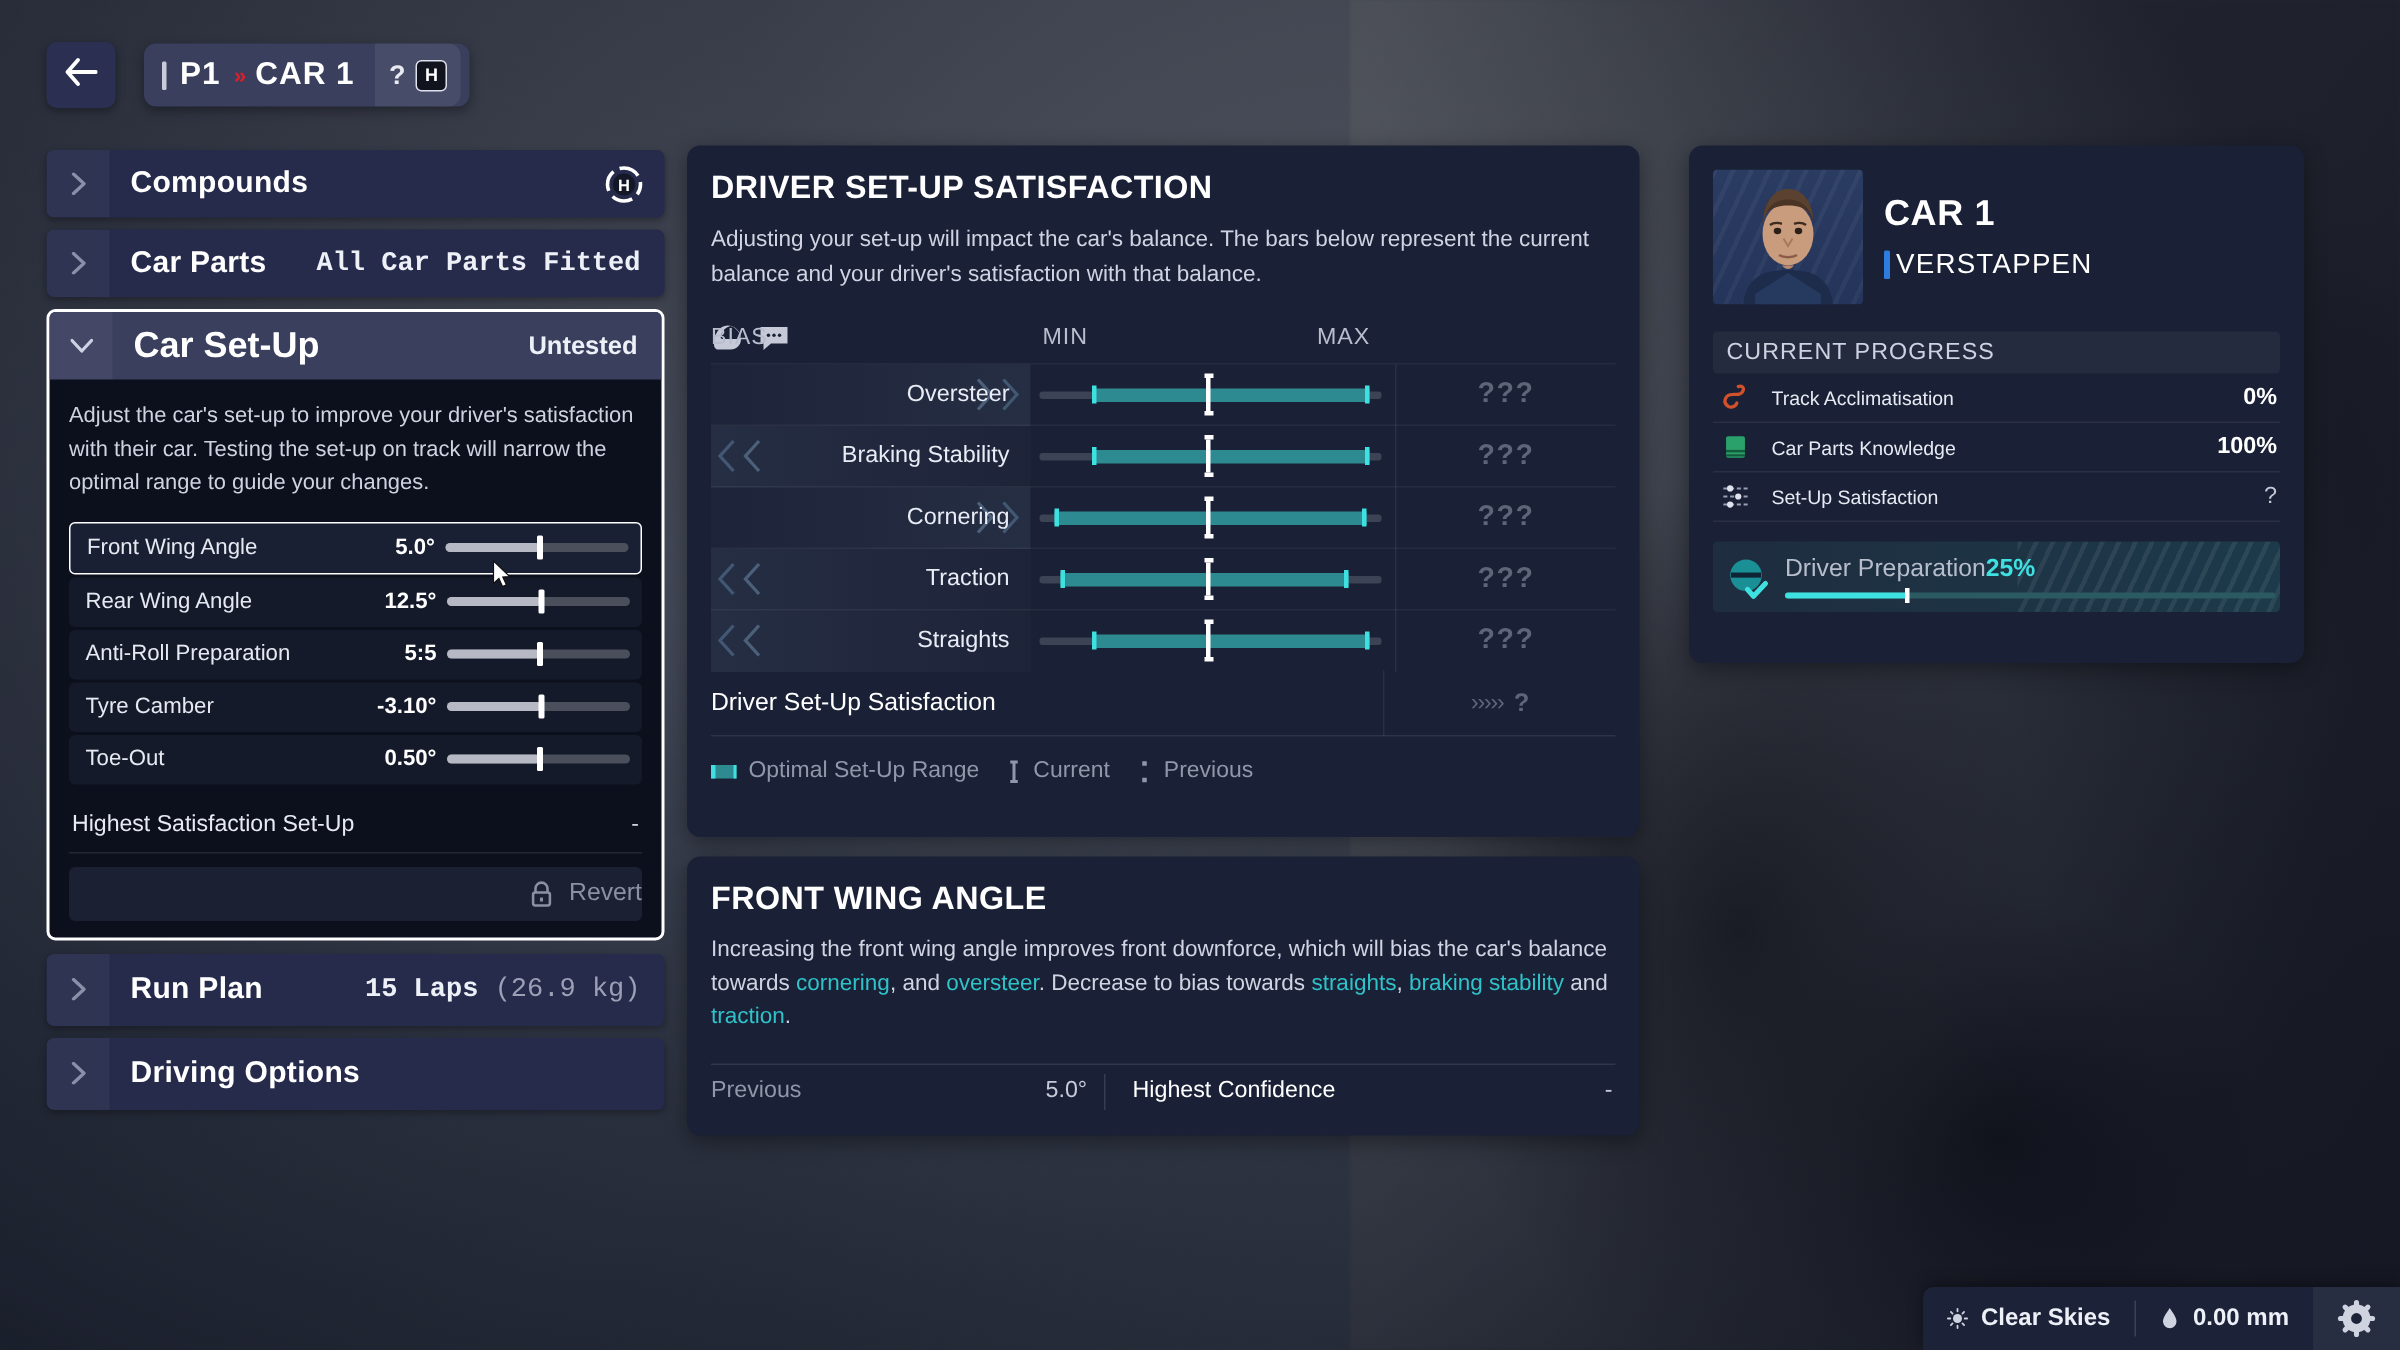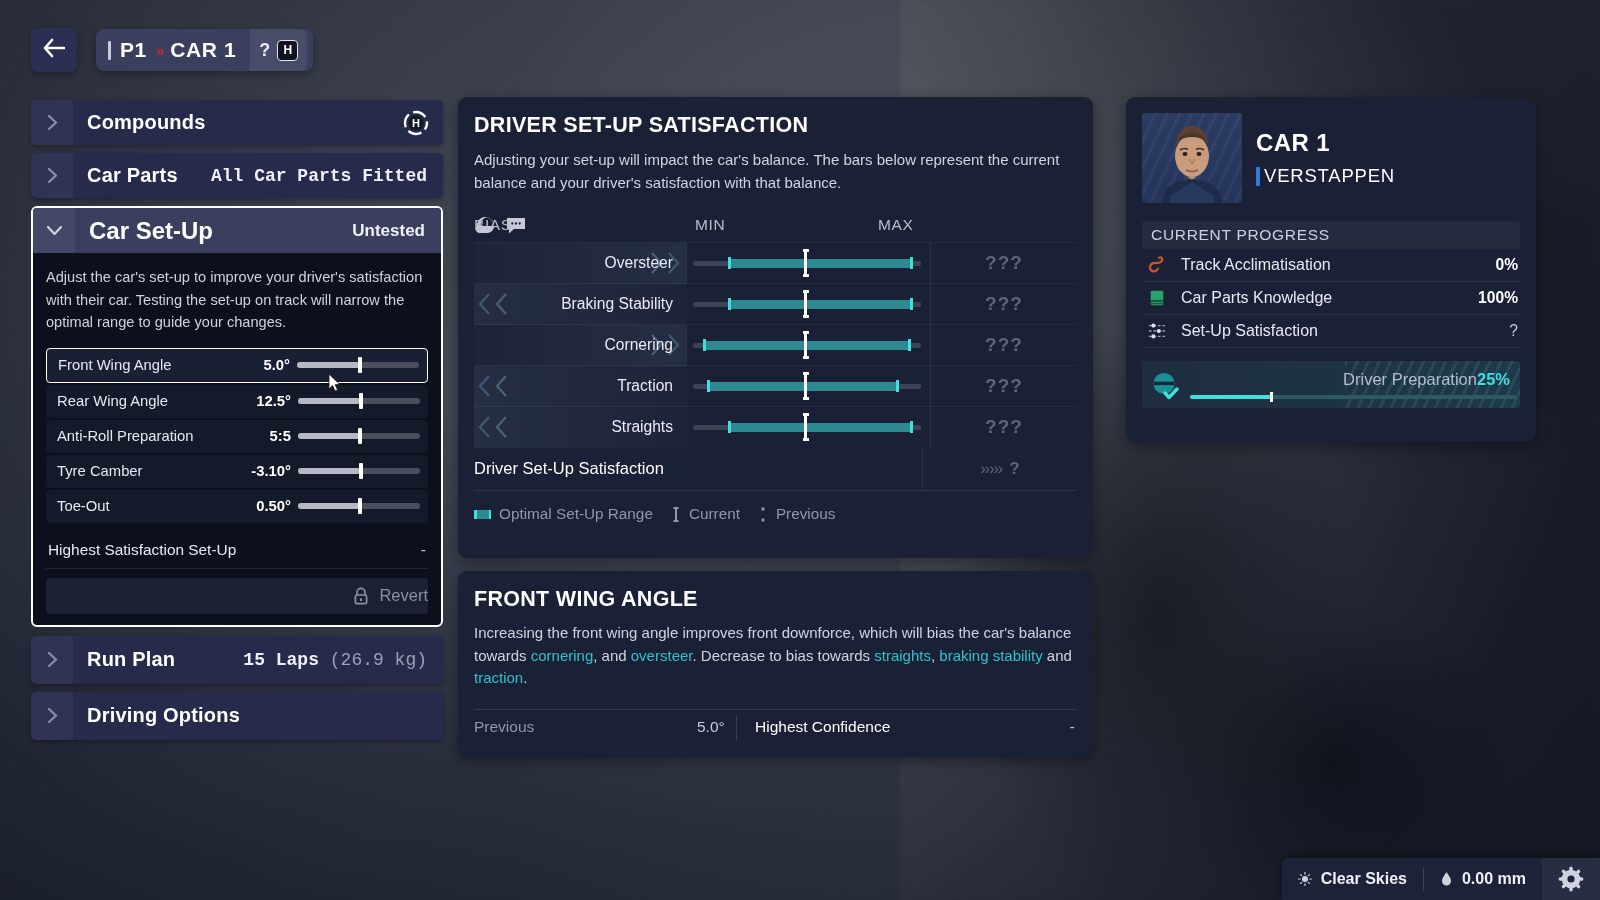--- a/index.html
+++ b/index.html
@@ -276,37 +276,37 @@
   .prog-title {
     margin-top: 18px; height: 28px; background: rgba(255,255,255,0.05); border-radius: 3px;
     display: flex; align-items: center; padding-left: 9px;
     color: #cdd2e0; font-size: 15.5px; letter-spacing: .7px;
   }
   .prog-row {
     height: 33px; display: flex; align-items: center; position: relative;
     border-bottom: 1px solid rgba(255,255,255,0.07); padding-left: 4px;
   }
   .prog-row .ico { width: 22px; height: 22px; display: flex; align-items: center; justify-content: center; }
-  .prog-row .lbl { color: #e7eaf3; font-size: 16px; margin-left: 13px; }
+  .prog-row .lbl { color: #e7eaf3; font-size: 13px; margin-left: 13px; }
   .prog-row .val { position: absolute; right: 2px; color: #ffffff; font-size: 15.6px; font-weight: bold; }
   .prog-row .val.qm { font-weight: normal; color: #c3c8d6; }
 
   .dprep {
     margin-top: 13px; height: 47px; position: relative;
     background: linear-gradient(90deg, rgba(35,60,75,0.45) 0%, rgba(30,80,92,0.55) 100%);
     border-radius: 3px; display: flex; align-items: center; padding-left: 8px;
     overflow: hidden;
   }
   .dprep .stripes {
     position: absolute; right: 0; top: 0; width: 175px; height: 100%;
     background: repeating-linear-gradient(115deg, rgba(255,255,255,0.07) 0px, rgba(255,255,255,0.07) 3px, rgba(0,0,0,0) 3px, rgba(0,0,0,0) 10px);
   }
   .dprep .helmet { width: 30px; height: 30px; position: relative; z-index: 2; }
   .dprep .body { flex: 1; margin-left: 10px; position: relative; z-index: 2; }
-  .dprep .toprow { display: flex; align-items: center; justify-content: flex-end; padding-right: 10px; }
+  .dprep .toprow { display: flex; align-items: center; justify-content: flex-start; padding-right: 10px; }
   .dprep .name { color: #b8bdcc; font-size: 16.5px; }
   .dprep .pct { color: #3fe0e0; font-size: 16.5px; font-weight: bold; }
   .dprep .track { margin-top: 6px; height: 4px; width: 327px; background: #2b5a63; border-radius: 2px; position: relative; }
   .dprep .fill { position: absolute; left: 0; top: 0; height: 4px; background: #3fe0e0; border-radius: 2px; }
   .dprep .knob { position: absolute; top: -3px; width: 3px; height: 10px; background: #ffffff; }
 
   
   #weatherbar {
     position: absolute; right: 0; bottom: 0; height: 42px;
     background: #1c2238; border-radius: 7px 0 0 0; display: flex; align-items: center;

